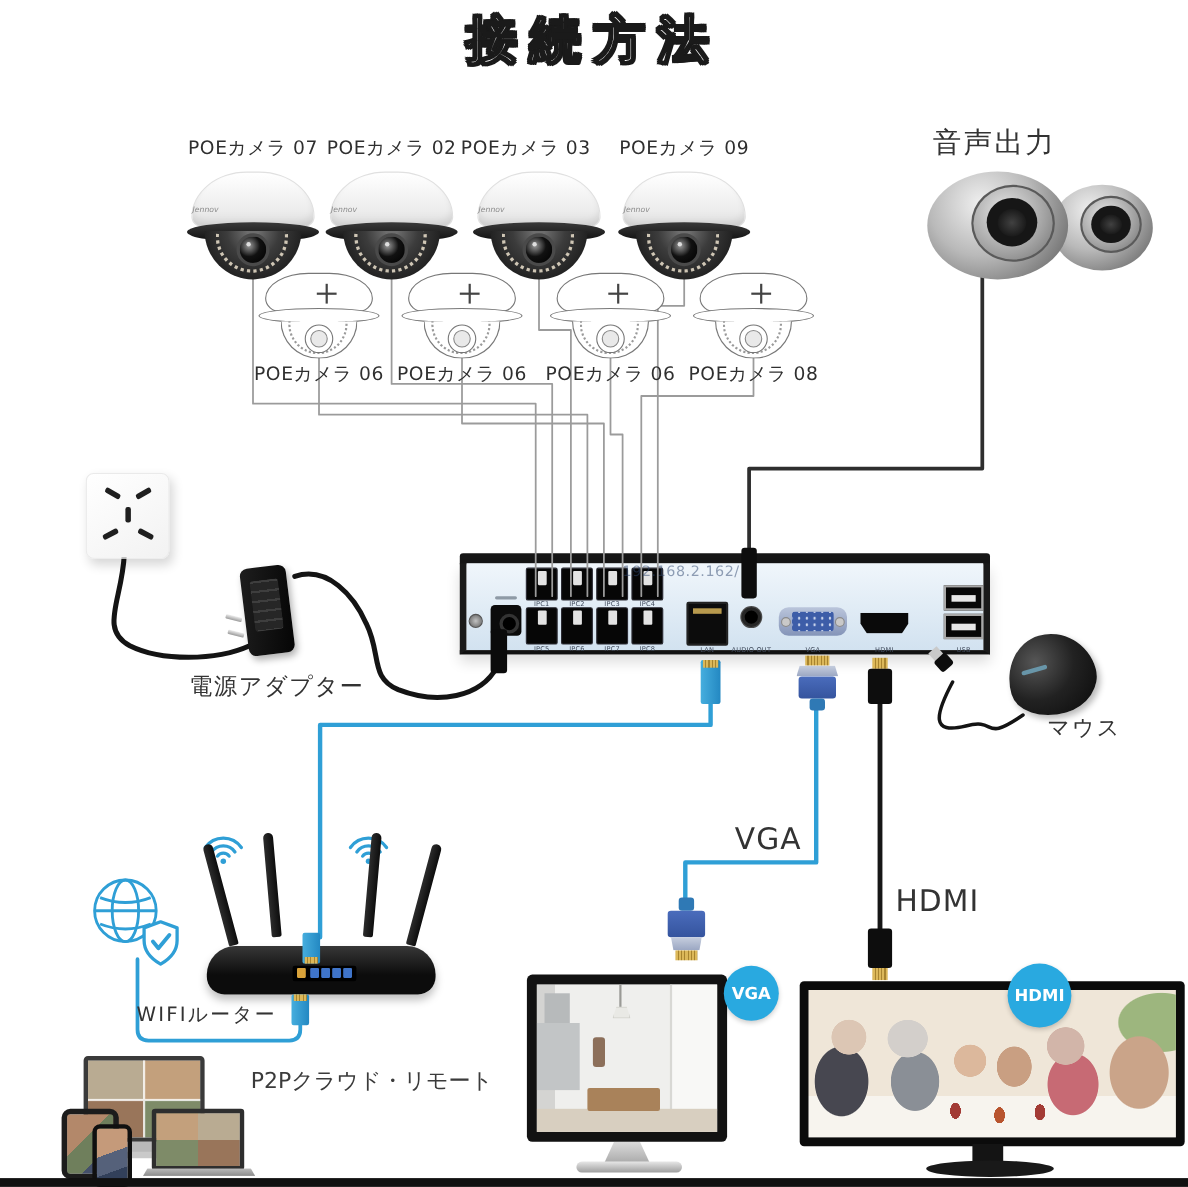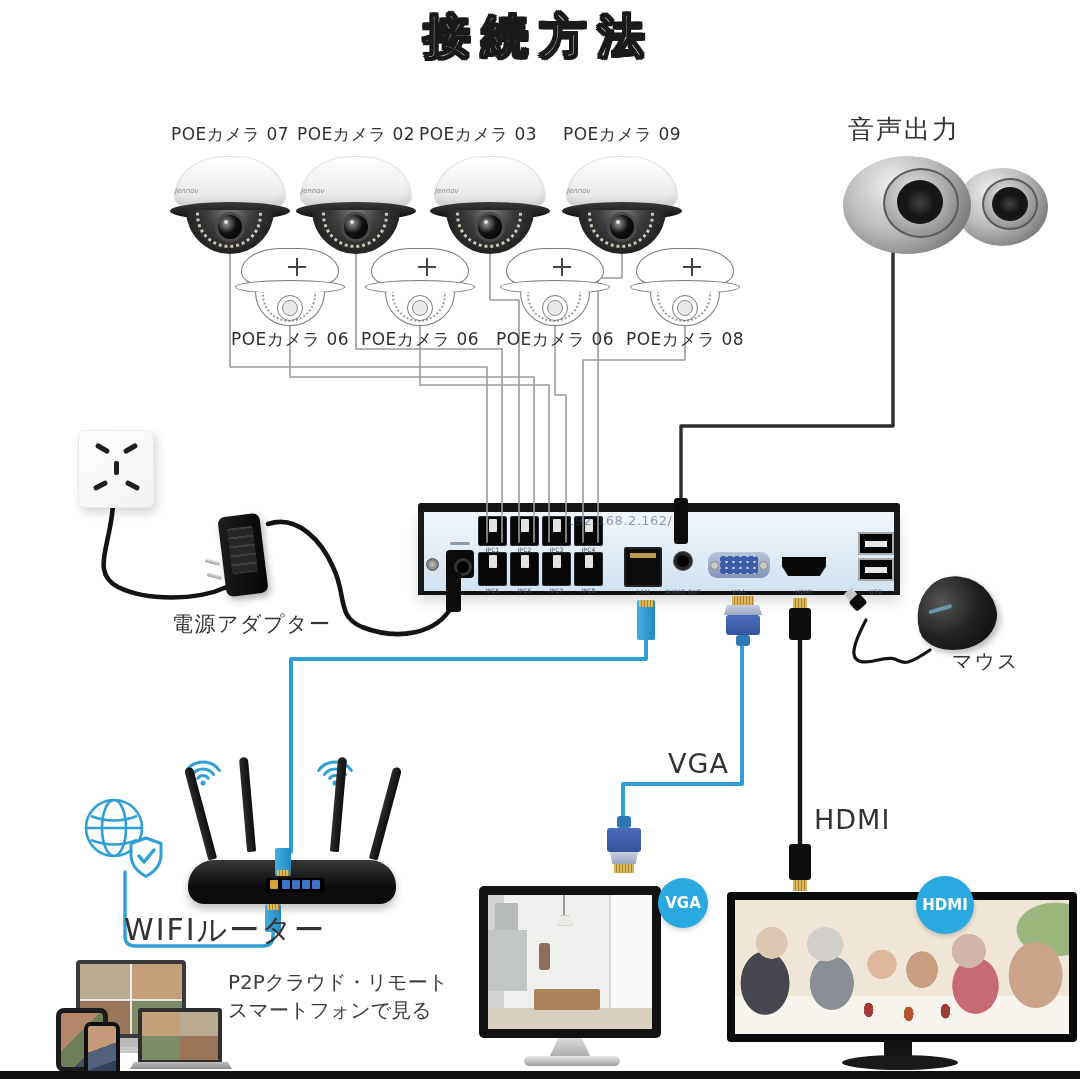--- a/index.html
+++ b/index.html
@@ -419,21 +419,21 @@
     <div class="rp" style="left:26px;background:#3f74c9"></div>
     <div class="rp" style="left:36px;background:#3f74c9"></div>
     <div class="rp" style="left:46px;background:#3f74c9"></div>
   </div>
   <div class="ab conn rjb" style="left:275px;top:848px;width:16px;height:28px;z-index:5">
     <div class="gold" style="position:absolute;left:2px;bottom:0;width:12px;height:6px"></div>
   </div>
   <div class="ab conn rjb" style="left:265px;top:904px;width:16px;height:28px;z-index:5">
     <div class="gold" style="position:absolute;left:2px;top:0;width:12px;height:6px"></div>
   </div>
-  <div class="ab lbl" style="left:124px;top:910px;font-size:30px;letter-spacing:2px;z-index:5">WIFIルーター</div>
+  <div class="ab lbl" style="left:124px;top:910px;font-size:18px;letter-spacing:2px;z-index:5">WIFIルーター</div>
 
   <svg class="ab" style="left:84px;top:796px;z-index:4" width="84" height="90" viewBox="0 0 84 90">
     <g fill="none" stroke="#2f9fd6" stroke-width="2.6">
       <circle cx="30" cy="32" r="28"></circle>
       <ellipse cx="30" cy="32" rx="12" ry="28"></ellipse>
       <path d="M7,20 Q30,29 53,20"></path>
         <path d="M7,44 Q30,53 53,44"></path>
         <path d="M2,32 H58"></path>
     </g>
     <path d="M62,42 L47,47.5 V59 Q47,72 62,80.5 Q77,72 77,59 V47.5 Z" fill="#fff" stroke="#2f9fd6" stroke-width="3" stroke-linejoin="round"></path>
@@ -481,17 +481,16 @@
 
   <div class="ab dmon"></div>
   <div class="ab dstand"></div>
   <div class="ab dbase"></div>
   <div class="ab dtab"></div>
   <div class="ab dphone"></div>
   <div class="ab dlap"></div>
   <div class="ab dlapb"></div>
   <div class="ab p2p">
     <div>P2Pクラウド・リモート</div>
-    <div>スマートフォンで見る</div>
   </div>
 
   <div class="ab botbar"></div>
 </div>
 
 </body></html>

